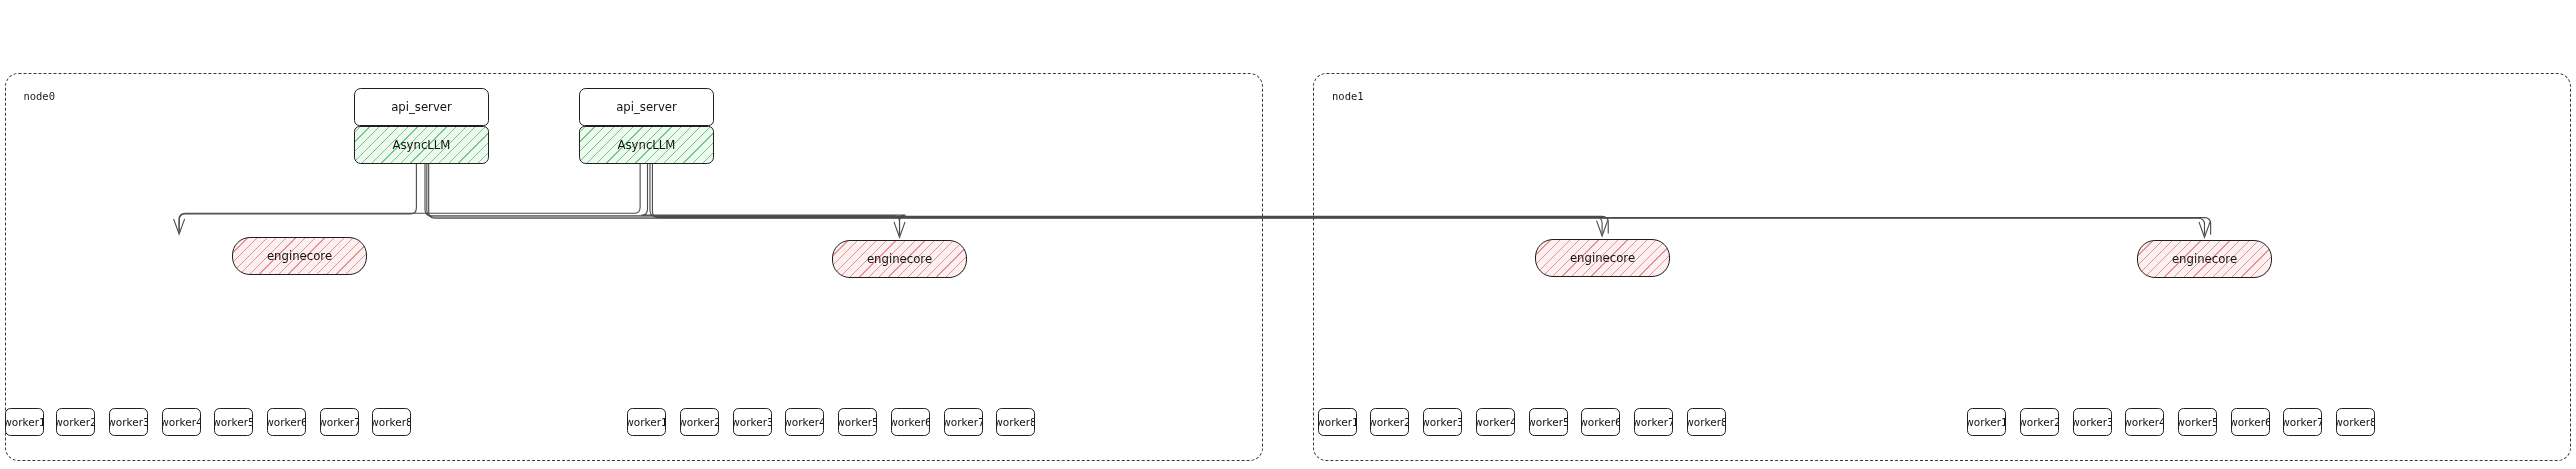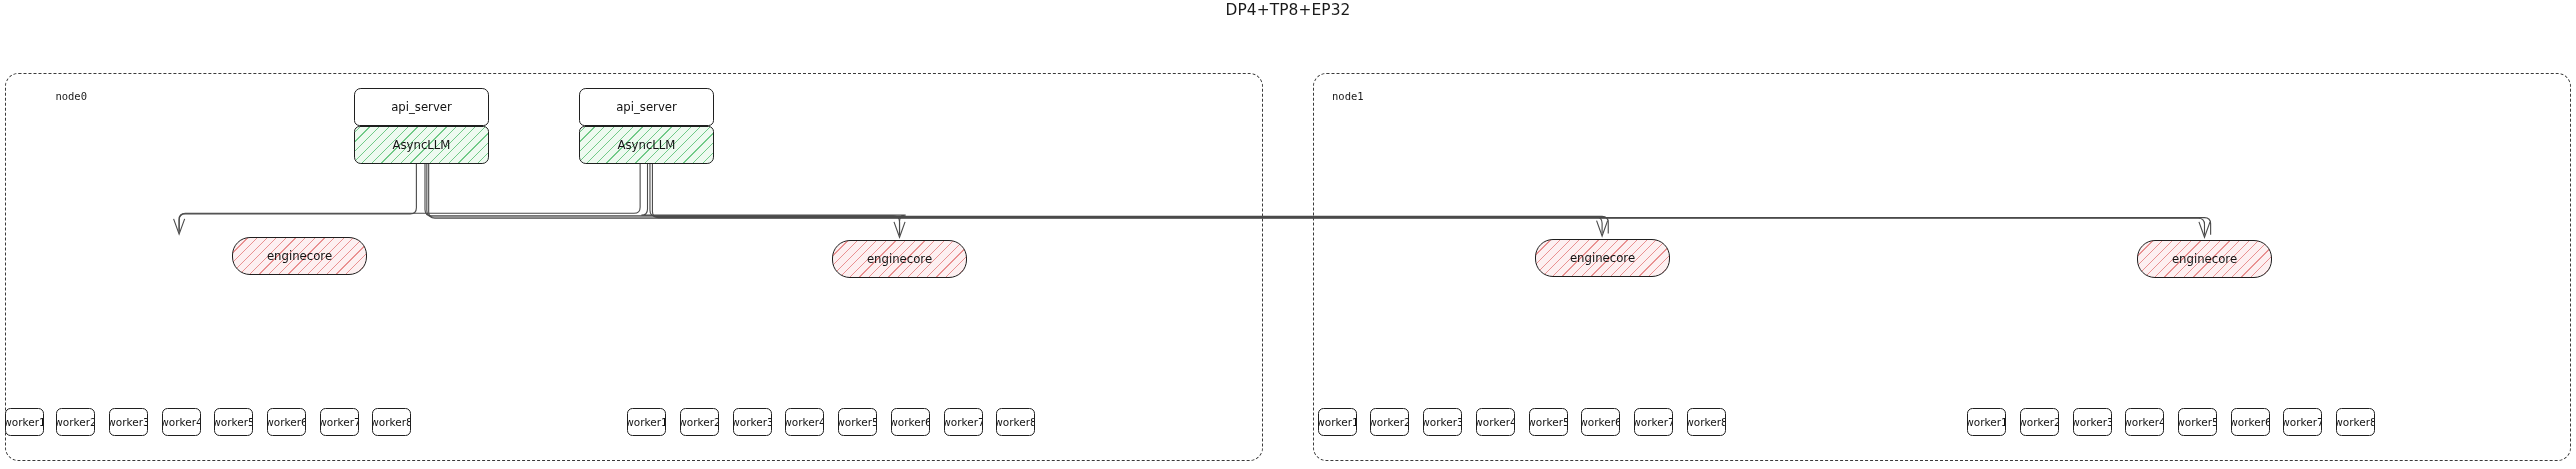--- a/index.html
+++ b/index.html
@@ -74,24 +74,23 @@
   
   #edges{position:absolute;left:0;top:0;width:2576px;height:469px;pointer-events:none;}
   #edges path{fill:none;stroke:#4a4a4a;stroke-width:1.8px;}
   #edges .head{fill:none;stroke:#4a4a4a;stroke-width:1.8px;}
 </style>
 </head>
 <body>
 
 <div id="stage">
 
-  <div class="title">DP4+TP8+EP32</div>
 
   <div class="cluster" style="left:4.9px;top:73px;width:1258px;height:388px;"></div>
-  <div class="cluster-label" style="left:23.4px;top:90px;margin-left:32px;">node0</div>
+  <div class="cluster-label" style="left:23.4px;top:90px;">node0</div>
 
   <div class="nbox api" style="left:354px;top:88px;width:135px;height:38px;">
     <span class="lbl">api_server</span>
   </div>
   <div class="nbox async" style="left:354px;top:126px;width:135px;height:38px;">
     <span class="lbl">AsyncLLM</span>
   </div>
 
   <div class="nbox api" style="left:579px;top:88px;width:135px;height:38px;">
     <span class="lbl">api_server</span>

